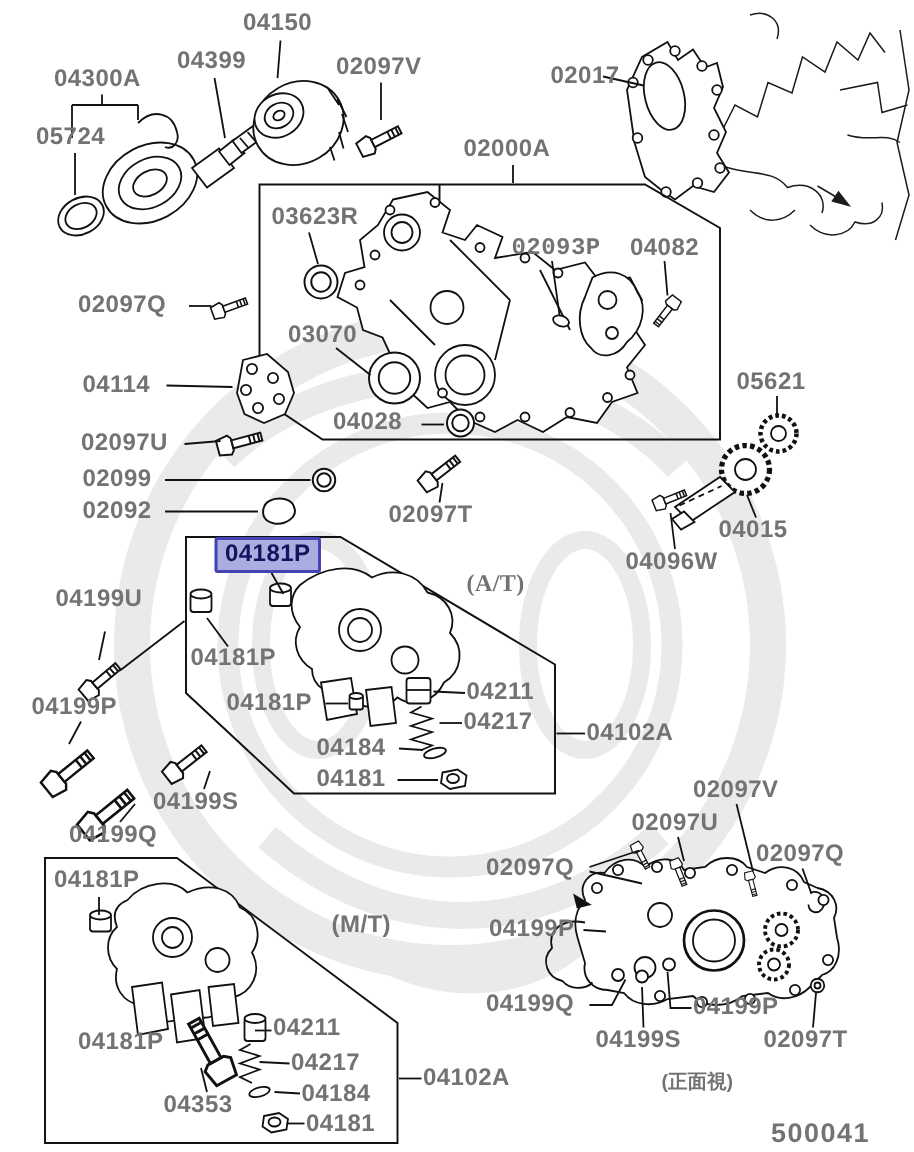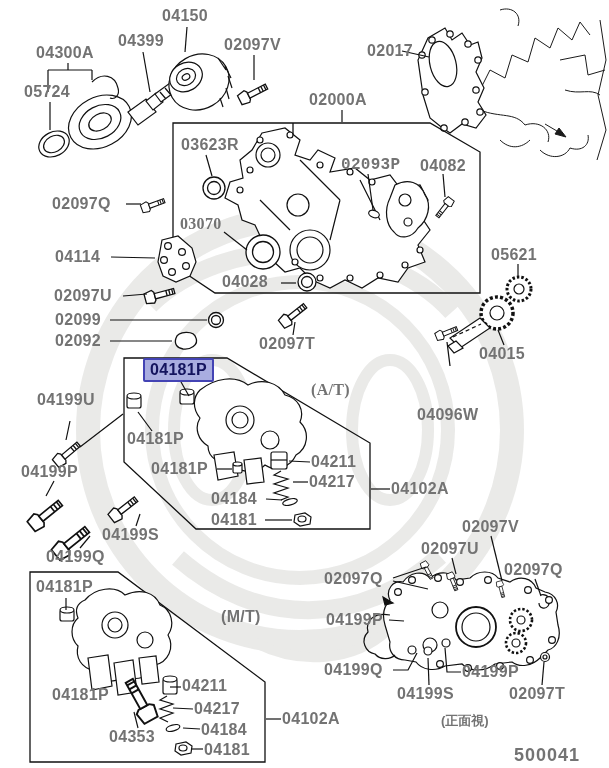--- a/index.html
+++ b/index.html
@@ -323,30 +323,30 @@
       <div class="lbl" style="left: 118px; top: 33px;">04399</div>
       <div class="lbl" style="left: 224px; top: 37px;">02097V</div>
       <div class="lbl" style="left: 36px; top: 45px;">04300A</div>
       <div class="lbl" style="left: 367px; top: 43px;">02017</div>
       <div class="lbl" style="left: 24px; top: 84px;">05724</div>
       <div class="lbl" style="left: 309px; top: 92px;">02000A</div>
       <div class="lbl" style="left: 181px; top: 137px;">03623R</div>
       <div class="lbl" style="left: 341px; top: 157px; font-family: Liberation Mono, monospace;">02093P</div>
       <div class="lbl" style="left: 420px; top: 158px;">04082</div>
       <div class="lbl" style="left: 52px; top: 196px;">02097Q</div>
-      <div class="lbl" style="left: 180px; top: 216px; font-family: Liberation Serif, serif;">03070</div>
+      <div class="lbl" style="left: 192px; top: 216px;">03070</div>
       <div class="lbl" style="left: 55px; top: 249px;">04114</div>
       <div class="lbl" style="left: 491px; top: 247px;">05621</div>
       <div class="lbl" style="left: 222px; top: 274px;">04028</div>
       <div class="lbl" style="left: 54px; top: 288px;">02097U</div>
       <div class="lbl" style="left: 55px; top: 312px;">02099</div>
       <div class="lbl" style="left: 55px; top: 333px;">02092</div>
       <div class="lbl" style="left: 259px; top: 336px;">02097T</div>
       <div class="lbl" style="left: 479px; top: 346px;">04015</div>
-      <div class="lbl" style="left: 417px; top: 367px; margin-top: 40px;">04096W</div>
+      <div class="lbl" style="left: 417px; top: 367px;">04096W</div>
       <div class="lbl hl" style="left: 150px; top: 363px;">04181P</div>
       <div class="lbl" style="left: 311px; top: 382px; font-family: Liberation Serif, serif;">(A/T)</div>
       <div class="lbl" style="left: 37px; top: 392px;">04199U</div>
       <div class="lbl" style="left: 127px; top: 431px;">04181P</div>
       <div class="lbl" style="left: 151px; top: 461px;">04181P</div>
       <div class="lbl" style="left: 311px; top: 454px;">04211</div>
       <div class="lbl" style="left: 309px; top: 474px;">04217</div>
       <div class="lbl" style="left: 21px; top: 464px;">04199P</div>
       <div class="lbl" style="left: 391px; top: 481px;">04102A</div>
       <div class="lbl" style="left: 211px; top: 491px;">04184</div>

